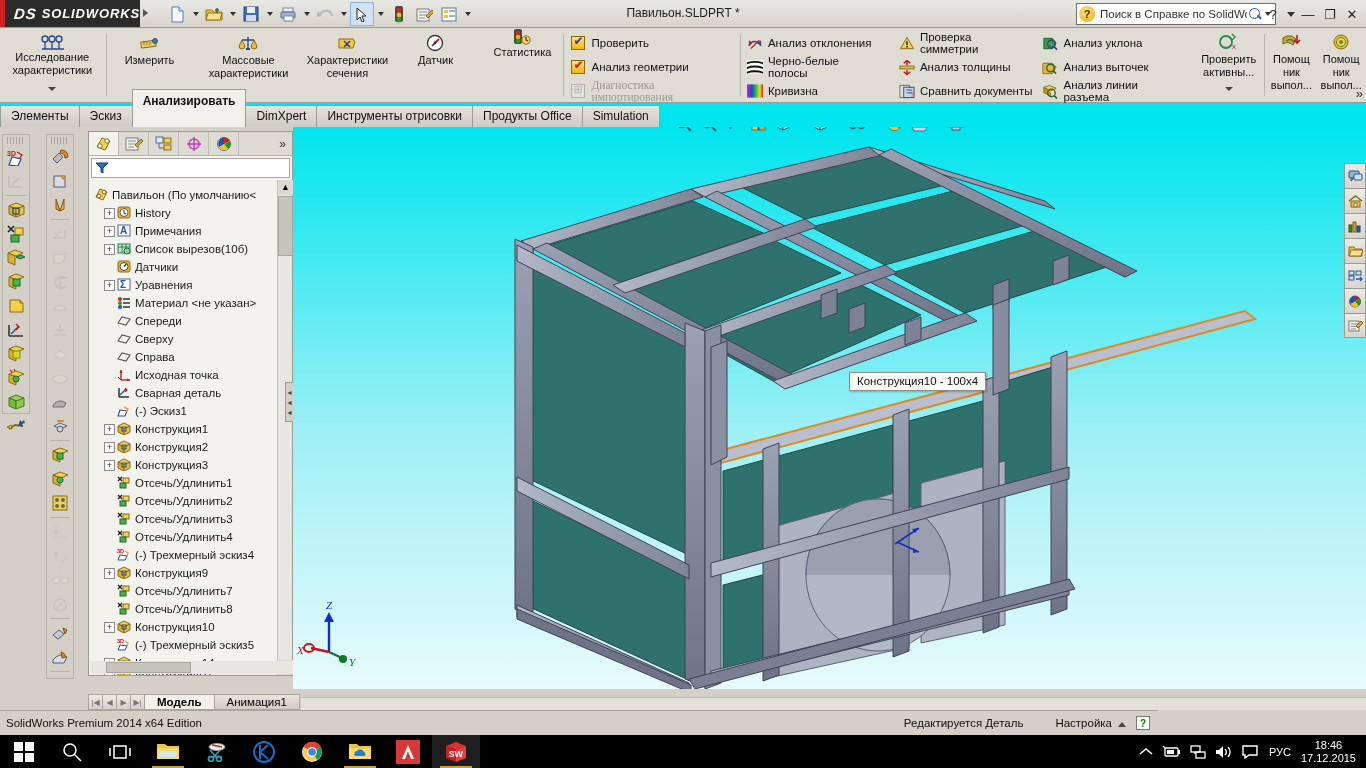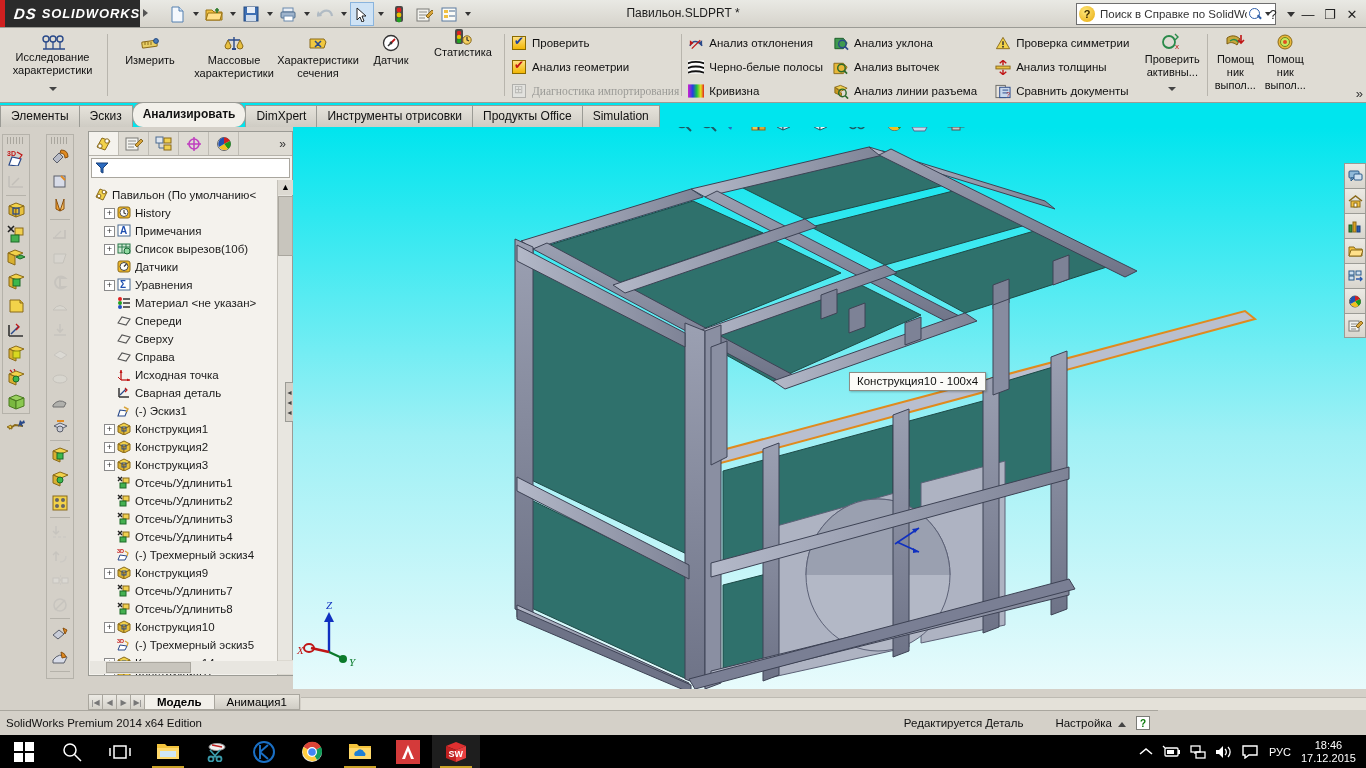--- a/index.html
+++ b/index.html
@@ -59,21 +59,21 @@
   
   .ribbon {
     position:absolute; left:0; top:28px; width:1366px; height:75px;
     background:#dfdcd4; border-bottom:1px solid #9b9b95;
     display:flex; align-items:stretch;
   }
   .rb-big { width:105px; display:flex;flex-direction:column;align-items:center;justify-content:flex-start;
             padding-top:5px; font-size:11px; color:#111; text-align:center; line-height:13px;}
   .rb-big .ic { font-size:15px; height:18px; display:flex;align-items:center;justify-content:center;}
   .rb-sep { width:1px; background:#b8b5ad; margin:6px 2px; }
-  .rb-grp { display:flex; align-items:flex-start; padding-top:4px; gap:4px;}
+  .rb-grp { display:flex; align-items:flex-start; padding-top:4px; gap:19px;}
   .rb-item { width:80px; display:flex;flex-direction:column;align-items:center; font-size:11px;
              color:#111; text-align:center; line-height:13px; }
   .rb-item .ic { height:22px; display:flex;align-items:center;justify-content:center; font-size:15px;}
   .rb-col { display:flex; flex-direction:column; gap:2px; padding-top:4px; }
   .rb-row { display:flex; align-items:center; gap:5px; height:22px; font-size:11.5px; color:#111; padding-left:4px;}
   .rb-row.dis { color:#9a9a96;font-family:Liberation Serif, serif; }
   .rb-row .mi { width:16px;height:16px;flex:0 0 16px; display:flex;align-items:center;justify-content:center; font-size:12px;}
   .dropcaret { width:100%; text-align:center; }
   .dropcaret::after{content:"";display:inline-block;border-left:4px solid transparent;border-right:4px solid transparent;border-top:4px solid #444;}
   .rb-more { position:absolute; right:3px; top:58px; font-size:13px; color:#333; }
@@ -83,21 +83,21 @@
   .chk.red::after{ color:#c01616; }
   .chk.g { background:#e2e2de; border-color:#b0b0ac;}
   .chk.g::after{content:"⊞"; color:#b6b6b2; left:1px; top:-2px; font-size:11px;}
 
   
   .tabstrip { position:absolute; left:0; top:103px; width:1366px; height:24px; background:#00e5ee; }
   .tabs { display:flex; height:24px; align-items:flex-end; }
   .tab { height:22px; padding:3px 10px 0 10px; font-size:12px; color:#111;
          background:linear-gradient(#e6e3db,#cfccc4); border:1px solid #9b9b95; border-bottom:none;
          margin-right:-1px; }
-  .tab.active { background:#f2f0ea; font-weight:bold; height:25px; padding-top:4px;border-radius:11px; }
+  .tab.active { background:#f2f0ea; font-weight:bold; height:38px; padding-top:4px; }
 
   
   .vtool { position:absolute; width:28px; background:#d4d0c8; border:1px solid #b5b2aa; }
   .vtool .grip { height:7px; background:
       repeating-linear-gradient(90deg,#a9a69e 0 1px, transparent 1px 3px); margin:2px 4px 1px 4px;}
   .vt-ic { width:26px;height:24px; display:flex;align-items:center;justify-content:center; font-size:14px;}
   .vt-ic.dis { opacity:.3; }
   .vt-sep { height:1px;background:#b5b2aa;margin:2px 3px; }
 
   
@@ -421,20 +421,54 @@
                   <stop offset="1" stop-color="#e02020"></stop>
                 </linearGradient>
               </defs>
               <rect width="17" height="14" fill="url(#cg)"></rect>
             </svg>
         </span>
         <span>Кривизна</span>
       </div>
     </div>
 
+    <div class="rb-col" style="margin-left:14px">
+      <div class="rb-row">
+        <span class="mi">
+          <svg width="17" height="15" viewBox="0 0 17 15">
+              <path d="M8.5 1l7 12h-14z" fill="#f2d24a" stroke="#8a6a1a"></path>
+              <path d="M8.5 5v4" stroke="#333" stroke-width="1.6"></path>
+              <circle cx="8.5" cy="11" r="1" fill="#333"></circle>
+            </svg>
+        </span>
+        <span>Проверка симметрии</span>
+      </div>
+      <div class="rb-row">
+        <span class="mi">
+          <svg width="17" height="15" viewBox="0 0 17 15">
+              <rect x="1" y="6" width="15" height="3" fill="#e8c040" stroke="#8a6a1a"></rect>
+              <path d="M8.5 0v5M5 3l3.5-3 3.5 3" stroke="#c01616" stroke-width="1.5" fill="none"></path>
+              <path d="M8.5 15v-5M5 12l3.5 3 3.5-3" stroke="#c01616" stroke-width="1.5" fill="none"></path>
+            </svg>
+        </span>
+        <span>Анализ толщины</span>
+      </div>
+      <div class="rb-row">
+        <span class="mi">
+          <svg width="17" height="15" viewBox="0 0 17 15">
+              <rect x="1" y="1" width="10" height="13" fill="#e8e4dc" stroke="#6a6a66"></rect>
+              <rect x="5" y="3" width="11" height="11" fill="#c8d8ec" stroke="#2a4a8a"></rect>
+              <path d="M8 6h6M8 9h6" stroke="#2a4a8a"></path>
+              <text x="12" y="13" font-size="7" fill="#c01616">?</text>
+            </svg>
+        </span>
+        <span>Сравнить документы</span>
+      </div>
+    </div>
+
     <div class="rb-col" style="margin-left:6px">
       <div class="rb-row">
         <span class="mi">
           <svg width="17" height="15" viewBox="0 0 17 15">
               <path d="M2 2h9l4 5-4 6H2z" fill="#3f9a50" stroke="#1c5c28"></path>
               <circle cx="10" cy="8" r="4" fill="none" stroke="#2a4a8a" stroke-width="1.5"></circle>
               <path d="M13 11l3 3" stroke="#2a4a8a" stroke-width="1.8"></path>
             </svg>
         </span>
         <span>Анализ уклона</span>
@@ -452,54 +486,20 @@
       <div class="rb-row">
         <span class="mi">
           <svg width="17" height="15" viewBox="0 0 17 15">
               <path d="M2 3l6-2 7 3-6 3z" fill="#f0d050" stroke="#8a6a1a"></path>
               <path d="M2 3v6l7 3V9z" fill="#c89a20" stroke="#8a6a1a"></path>
               <circle cx="10" cy="9" r="4" fill="none" stroke="#2a6a2a" stroke-width="1.5"></circle>
               <path d="M13 12l3 3" stroke="#2a6a2a" stroke-width="1.8"></path>
             </svg>
         </span>
         <span>Анализ линии разъема</span>
-      </div>
-    </div>
-
-    <div class="rb-col" style="margin-left:14px">
-      <div class="rb-row">
-        <span class="mi">
-          <svg width="17" height="15" viewBox="0 0 17 15">
-              <path d="M8.5 1l7 12h-14z" fill="#f2d24a" stroke="#8a6a1a"></path>
-              <path d="M8.5 5v4" stroke="#333" stroke-width="1.6"></path>
-              <circle cx="8.5" cy="11" r="1" fill="#333"></circle>
-            </svg>
-        </span>
-        <span>Проверка симметрии</span>
-      </div>
-      <div class="rb-row">
-        <span class="mi">
-          <svg width="17" height="15" viewBox="0 0 17 15">
-              <rect x="1" y="6" width="15" height="3" fill="#e8c040" stroke="#8a6a1a"></rect>
-              <path d="M8.5 0v5M5 3l3.5-3 3.5 3" stroke="#c01616" stroke-width="1.5" fill="none"></path>
-              <path d="M8.5 15v-5M5 12l3.5 3 3.5-3" stroke="#c01616" stroke-width="1.5" fill="none"></path>
-            </svg>
-        </span>
-        <span>Анализ толщины</span>
-      </div>
-      <div class="rb-row">
-        <span class="mi">
-          <svg width="17" height="15" viewBox="0 0 17 15">
-              <rect x="1" y="1" width="10" height="13" fill="#e8e4dc" stroke="#6a6a66"></rect>
-              <rect x="5" y="3" width="11" height="11" fill="#c8d8ec" stroke="#2a4a8a"></rect>
-              <path d="M8 6h6M8 9h6" stroke="#2a4a8a"></path>
-              <text x="12" y="13" font-size="7" fill="#c01616">?</text>
-            </svg>
-        </span>
-        <span>Сравнить документы</span>
       </div>
     </div>
 
     <div class="rb-item" style="width:66px;padding-top:3px;margin-left:10px">
       <span class="ic">
         <svg width="20" height="18" viewBox="0 0 20 18">
             <circle cx="7" cy="9" r="6" fill="none" stroke="#2a8a4a" stroke-width="1.8"></circle>
             <path d="M13 1l3 3-3 3" stroke="#2a8a4a" stroke-width="1.4" fill="none"></path>
             <text x="13" y="16" font-size="8" fill="#c01616">x</text>
           </svg>

